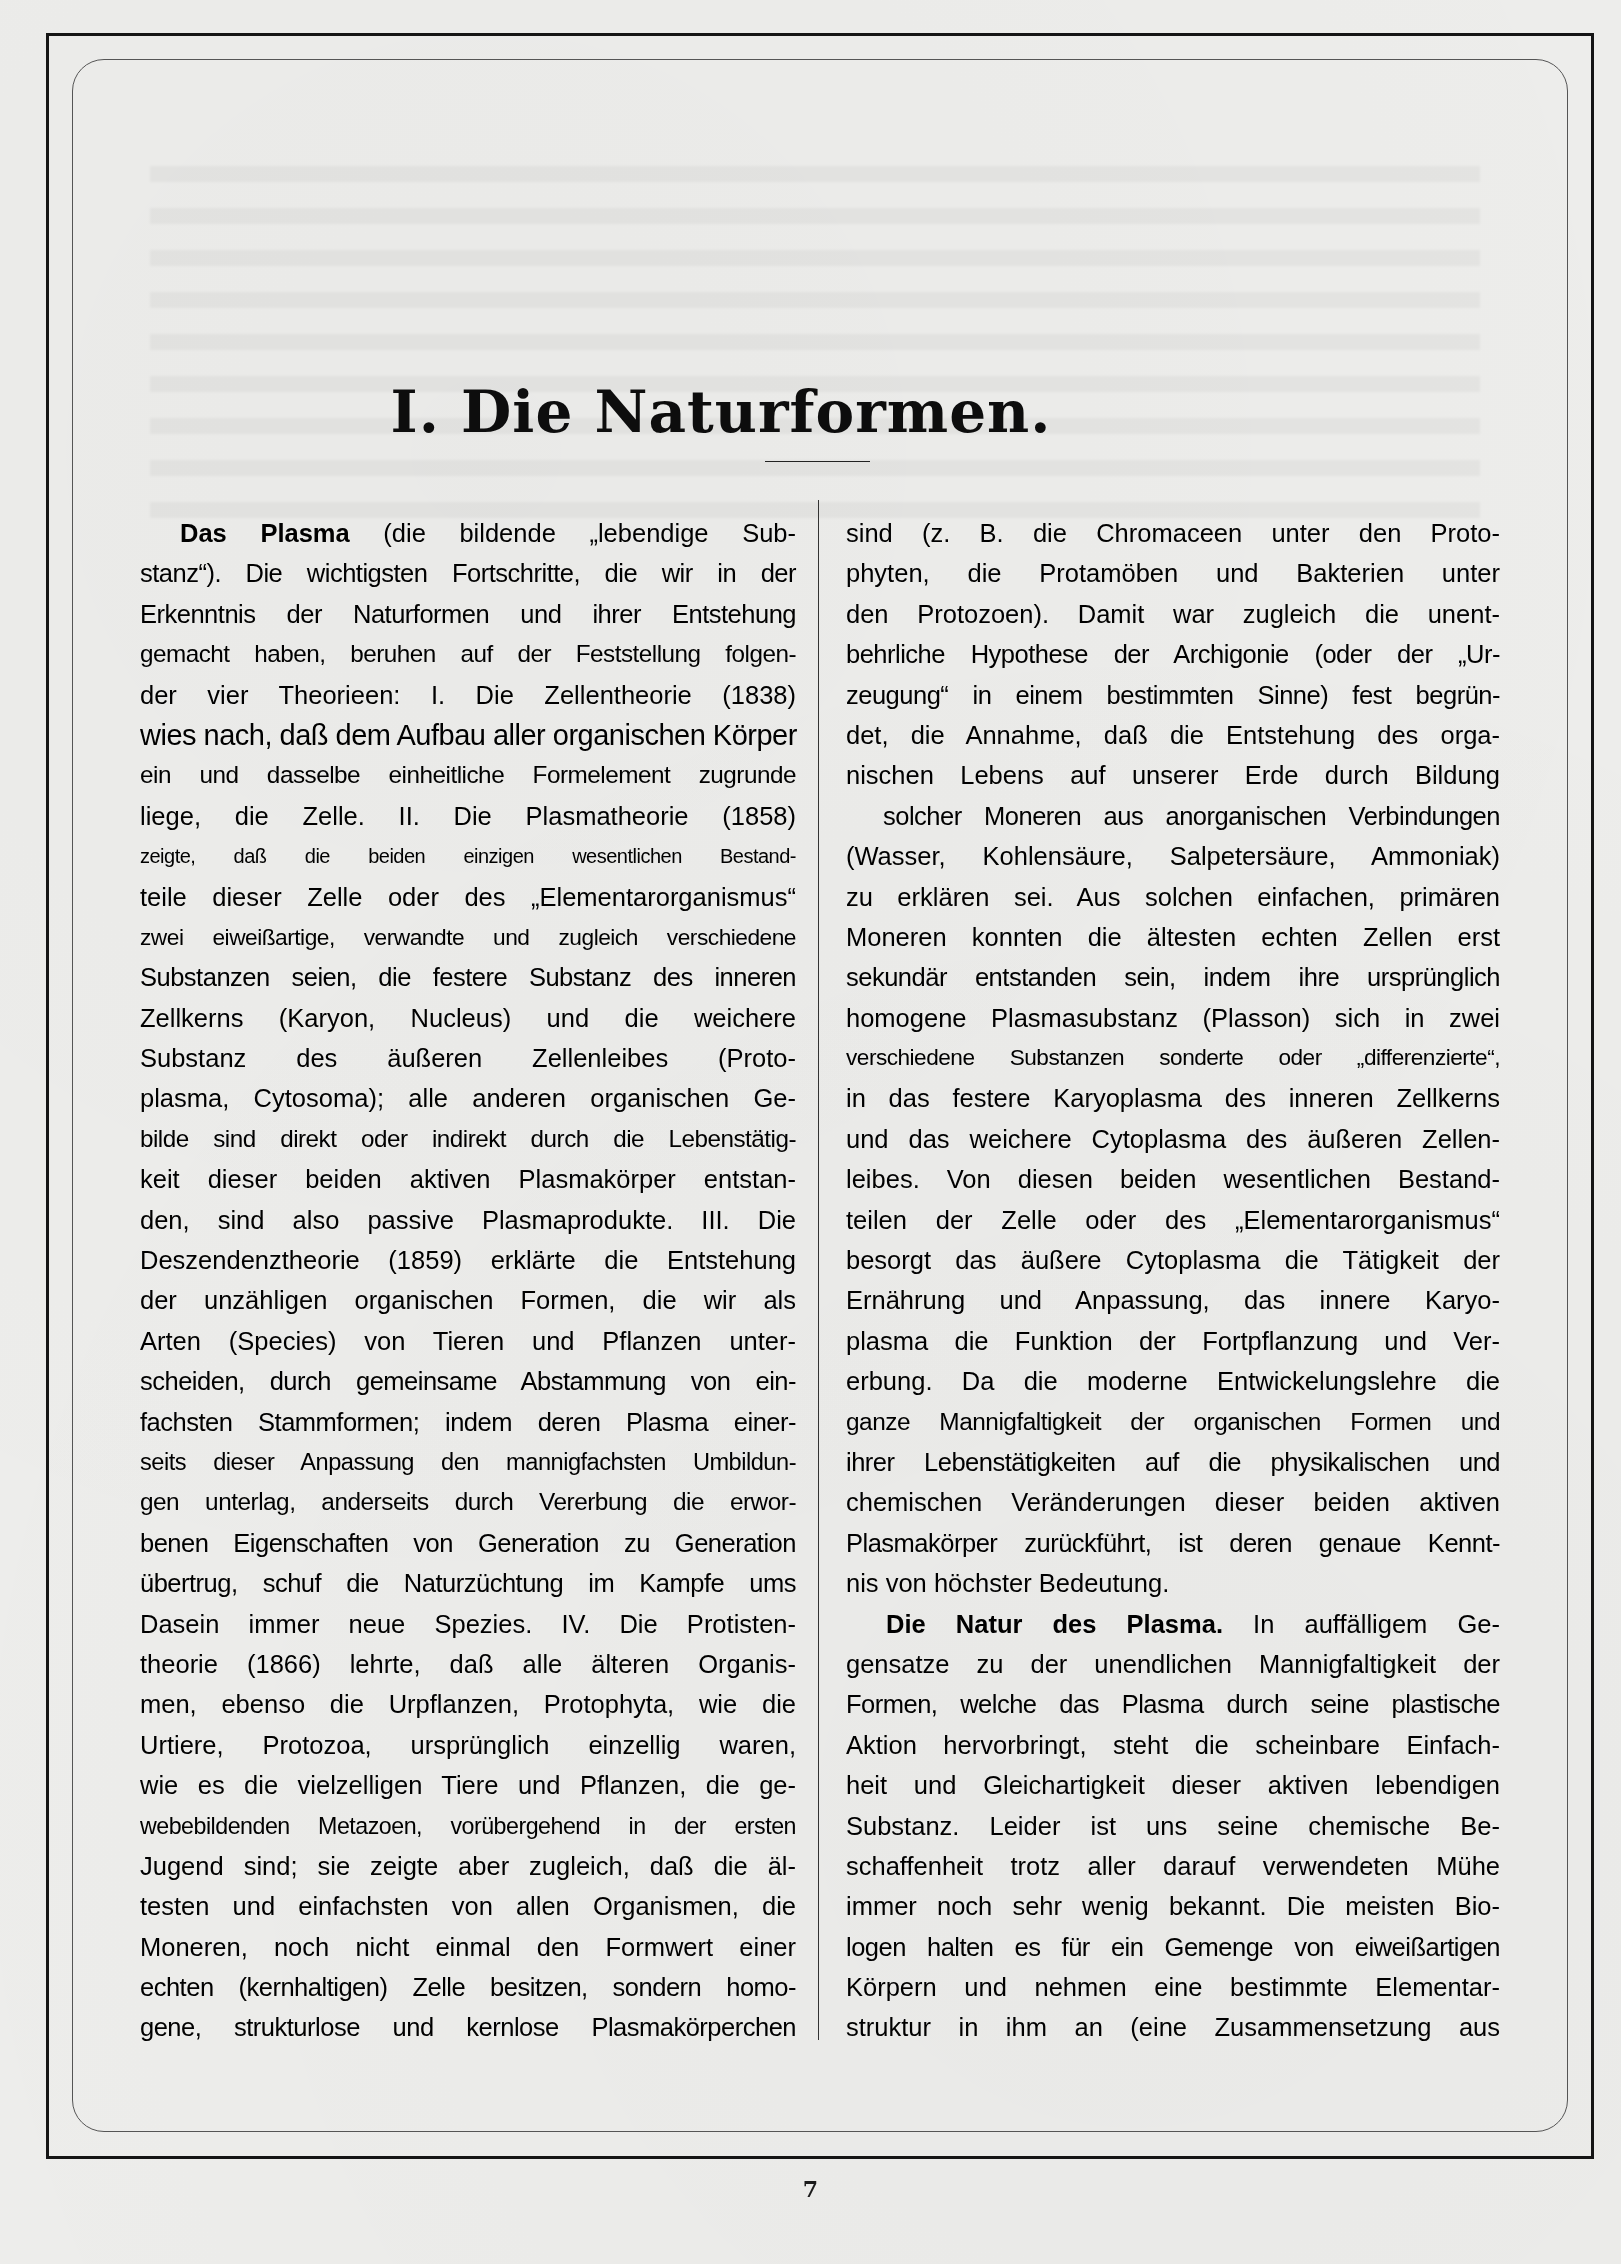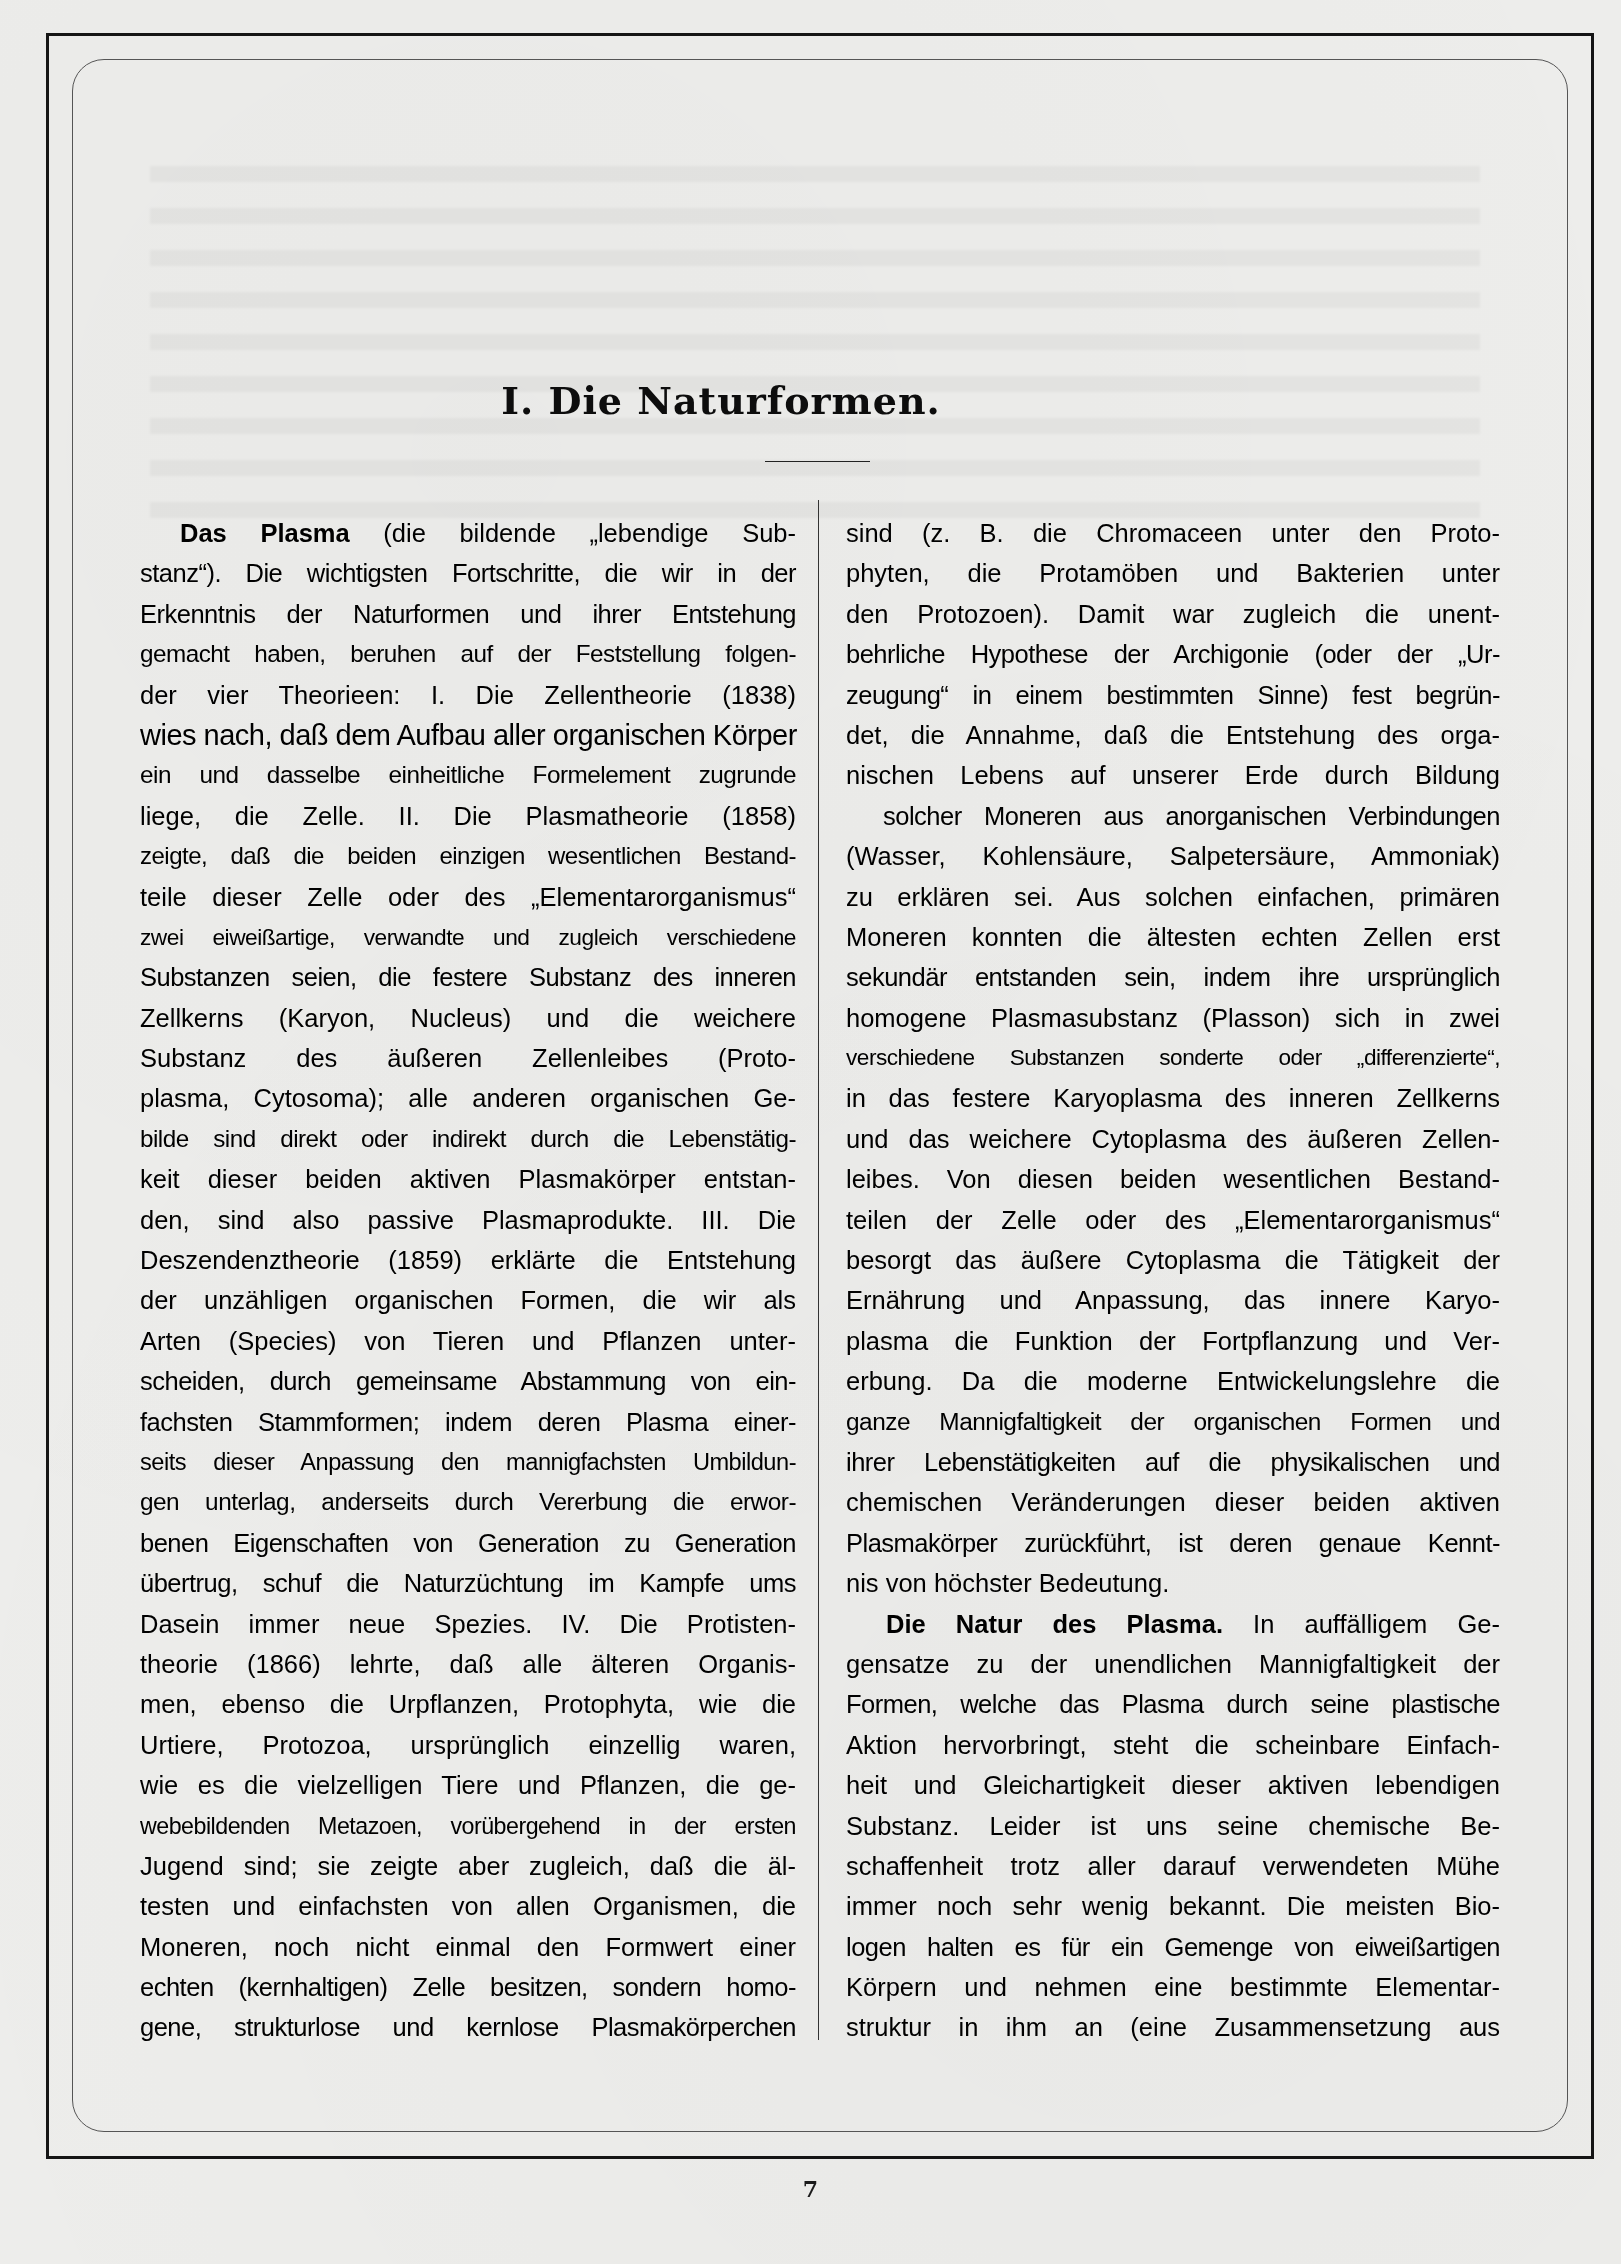--- a/index.html
+++ b/index.html
@@ -31,21 +31,21 @@
   .inner-frame {
     position: absolute; left: 72px; top: 59px; width: 1494px; height: 2071px;
     border: 1.4px solid #555;
     border-radius: 32px;
   }
   .title {
     position: absolute; left: 0; width: 1442px; top: 378px;
     text-align: center;
     font-family: "DejaVu Serif", serif;
     font-weight: bold;
-    font-size: 38px;
+    font-size: 58px;
     letter-spacing: 1px;
     color: #0d0d0d;
   }
   .title-rule {
     position: absolute; left: 765px; top: 461px; width: 105px; height: 0;
     border-top: 1.6px solid #222;
   }
   .column {
     position: absolute; top: 513px;
     font-family: Liberation Sans, sans-serif;
@@ -88,21 +88,21 @@
 
 <div class="column col-left" id="col-left">
     <span class="line indent"><span class="lead">Das Plasma</span><span> (die bildende „lebendige Sub-</span></span>
     <span class="line" style="letter-spacing: -0.5px;">stanz“). Die wichtigsten Fortschritte, die wir in der</span>
     <span class="line" style="letter-spacing: -0.5px;">Erkenntnis der Naturformen und ihrer Entstehung</span>
     <span class="line" style="letter-spacing: -0.5px; font-size: 24.2787px;">gemacht haben, beruhen auf der Feststellung folgen-</span>
     <span class="line">der vier Theorieen: I. Die Zellentheorie (1838)</span>
     <span class="line" style="letter-spacing: -0.5px; font-size: 29px;">wies nach, daß dem Aufbau aller organischen Körper</span>
     <span class="line" style="letter-spacing: -0.5px; font-size: 24.314px;">ein und dasselbe einheitliche Formelement zugrunde</span>
     <span class="line">liege, die Zelle. II. Die Plasmatheorie (1858)</span>
-    <span class="line" style="letter-spacing: -0.5px; font-size: 24px;">zeigte, daß die beiden einzigen wesentlichen Bestand-</span>
+    <span class="line" style="letter-spacing: -0.5px; font-size: 20px;">zeigte, daß die beiden einzigen wesentlichen Bestand-</span>
     <span class="line">teile dieser Zelle oder des „Elementarorganismus“</span>
     <span class="line" style="letter-spacing: -0.5px; font-size: 22.7283px;">zwei eiweißartige, verwandte und zugleich verschiedene</span>
     <span class="line" style="letter-spacing: -0.5px;">Substanzen seien, die festere Substanz des inneren</span>
     <span class="line">Zellkerns (Karyon, Nucleus) und die weichere</span>
     <span class="line">Substanz des äußeren Zellenleibes (Proto-</span>
     <span class="line">plasma, Cytosoma); alle anderen organischen Ge-</span>
     <span class="line" style="letter-spacing: -0.5px; font-size: 24.2435px;">bilde sind direkt oder indirekt durch die Lebenstätig-</span>
     <span class="line">keit dieser beiden aktiven Plasmakörper entstan-</span>
     <span class="line">den, sind also passive Plasmaprodukte. III. Die</span>
     <span class="line">Deszendenztheorie (1859) erklärte die Entstehung</span>

